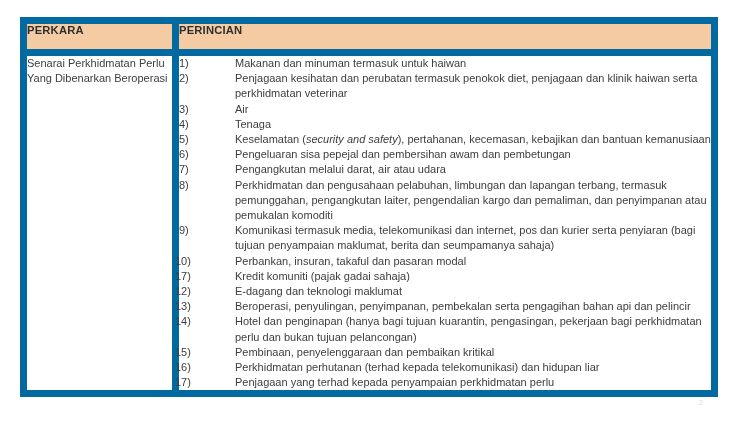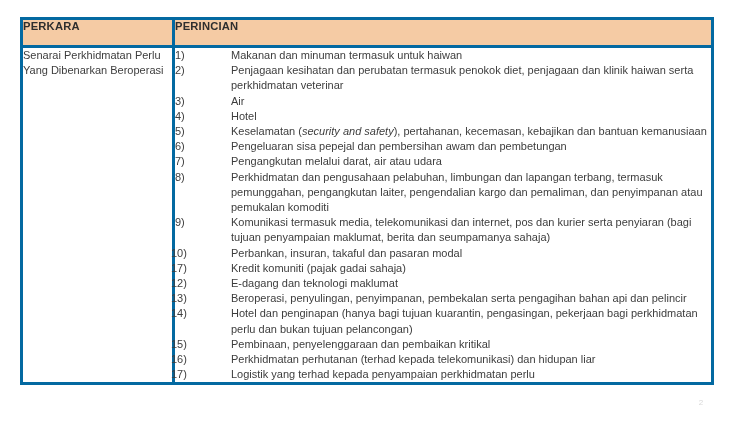--- a/index.html
+++ b/index.html
@@ -31,21 +31,21 @@
     width: 691px;
     border-collapse: collapse;
     table-layout: fixed;
   }
 
   #services-table col.col-perkara { width: 152px; }
   #services-table col.col-perincian { width: 539px; }
 
   #services-table th,
   #services-table td {
-    border: 3px solid #0369a1;
+    border: 7px solid #0369a1;
     vertical-align: top;
     padding: 0;
   }
 
   .head-cell {
     background: #F5CBA4;
     height: 25px;
     padding: 4px 0 4px 10px;
     font-weight: bold;
     font-size: 11.2px;
@@ -145,21 +145,21 @@
               <li>
                 <span class="item-num">2)</span>
                 <span class="item-text">Penjagaan kesihatan dan perubatan termasuk penokok diet, penjagaan dan klinik haiwan serta perkhidmatan veterinar</span>
               </li>
               <li>
                 <span class="item-num">3)</span>
                 <span class="item-text">Air</span>
               </li>
               <li>
                 <span class="item-num">4)</span>
-                <span class="item-text">Hotel</span>
+                <span class="item-text">Tenaga</span>
               </li>
               <li>
                 <span class="item-num">5)</span>
                 <span class="item-text"><span>Keselamatan (</span><i>security and safety</i><span>), pertahanan, kecemasan, kebajikan dan bantuan kemanusiaan</span></span>
               </li>
               <li>
                 <span class="item-num">6)</span>
                 <span class="item-text">Pengeluaran sisa pepejal dan pembersihan awam dan pembetungan</span>
               </li>
               <li>
@@ -197,21 +197,21 @@
               <li class="wide-num">
                 <span class="item-num">15)</span>
                 <span class="item-text">Pembinaan, penyelenggaraan dan pembaikan kritikal</span>
               </li>
               <li class="wide-num">
                 <span class="item-num">16)</span>
                 <span class="item-text">Perkhidmatan perhutanan (terhad kepada telekomunikasi) dan hidupan liar</span>
               </li>
               <li class="wide-num">
                 <span class="item-num">17)</span>
-                <span class="item-text">Logistik yang terhad kepada penyampaian perkhidmatan perlu</span>
+                <span class="item-text">Penjagaan yang terhad kepada penyampaian perkhidmatan perlu</span>
               </li>
             </ol>
         </td>
       </tr>
     </tbody>
   </table>
 
   <div id="page-number">2</div>
 
 </div>

